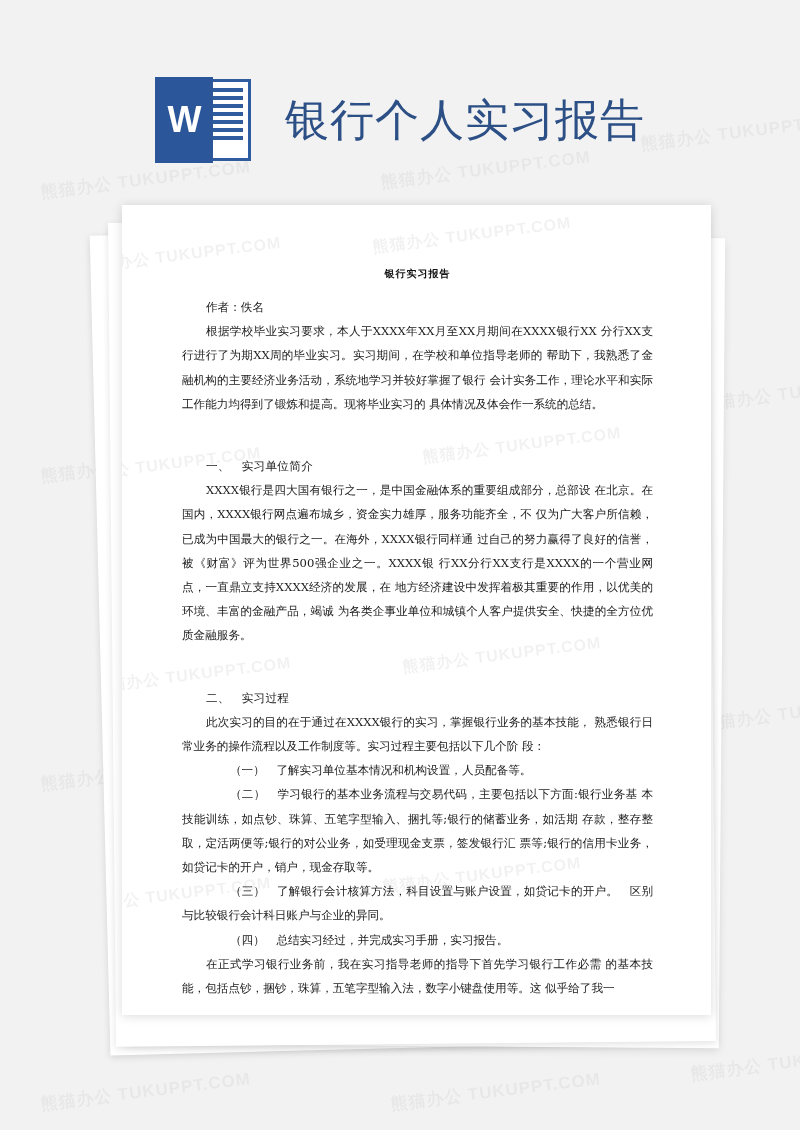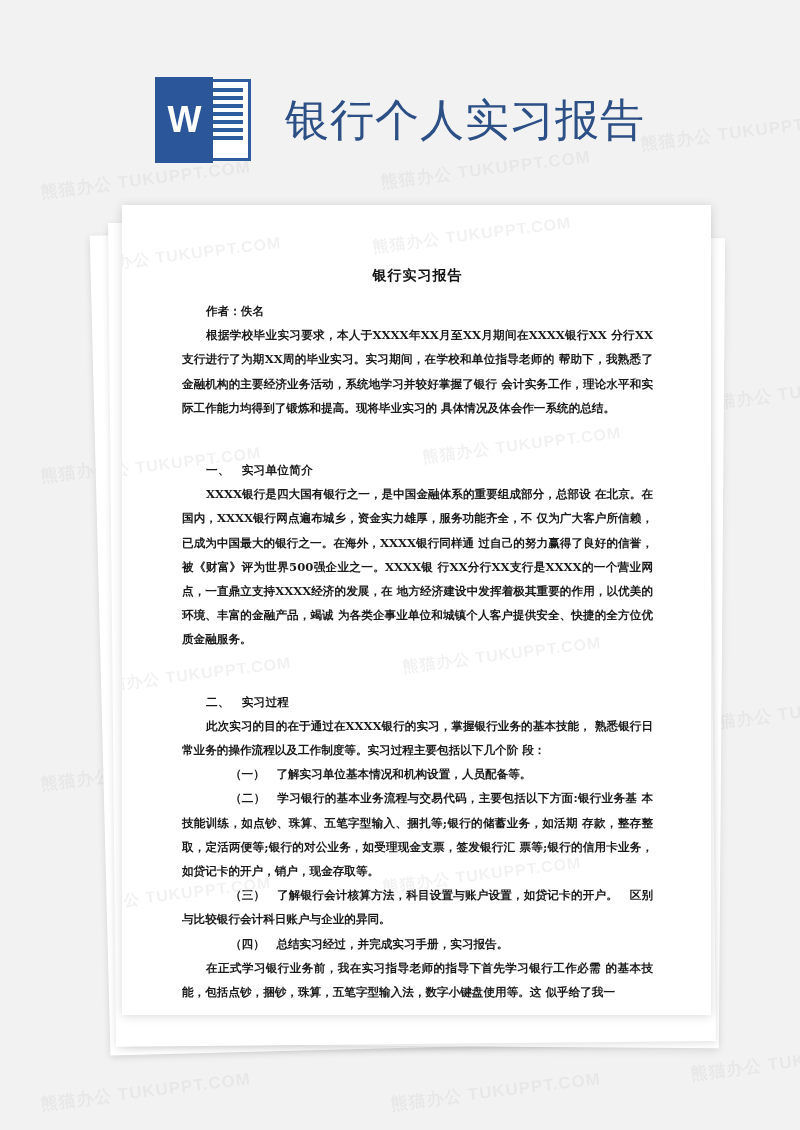--- a/index.html
+++ b/index.html
@@ -181,34 +181,34 @@
   .doc-text {
     position: relative;
     z-index: 2;
     padding: 62px 58px 0 60px;
     box-sizing: border-box;
     font-family: "DejaVu Serif", "Liberation Serif", serif;
     color: #1d1d1d;
   }
   .doc-title {
     text-align: center;
-    font-size: 14px;
+    font-size: 10px;
     font-weight: 700;
     letter-spacing: 1px;
     margin: 0 0 14px 0;
     color: #121212;
   }
   .p {
     font-size: 11.6px;
     line-height: 24.2px;
     margin: 0;
     text-align: justify;
     text-justify: inter-ideograph;
     color: #1a1a1a;
-    font-weight: 700;
+    font-weight: 400;
   }
   .p.ind1 { text-indent: 24px; }
   .p.ind2 { text-indent: 48px; }
   .p.head { text-indent: 24px; letter-spacing: 0.3px; margin-top: 38px; }
 </style>
 </head>
 <body>
 
 <div class="wm-layer">
   <div class="wm" style="left:40px;  top:168px;">熊猫办公 TUKUPPT.COM</div>

